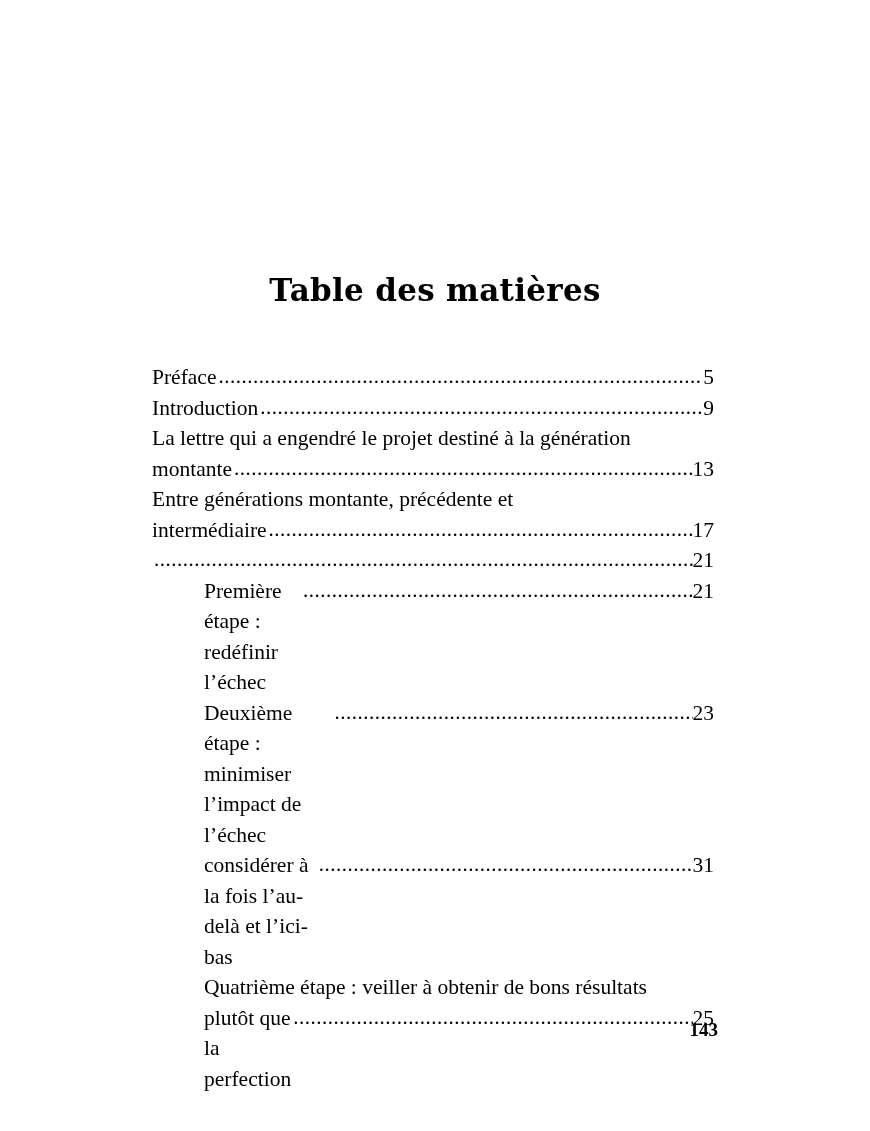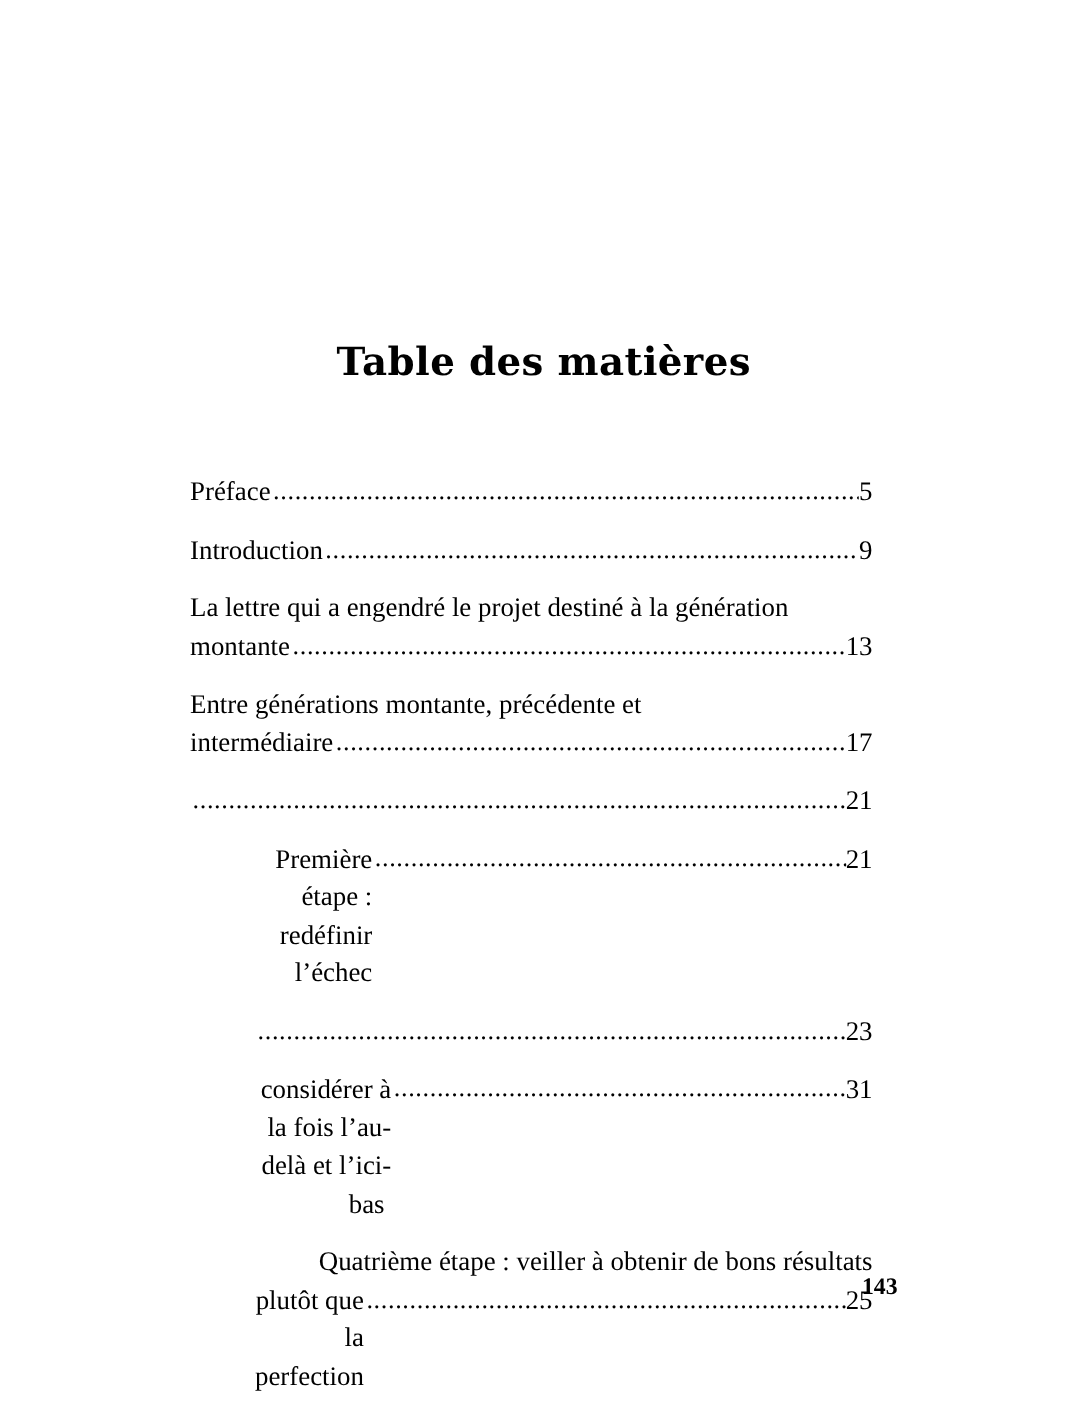--- a/index.html
+++ b/index.html
@@ -35,21 +35,21 @@
   .toc-body {
     position: absolute;
     left: 152px;
     top: 362px;
     width: 562px;
   }
   .entry {
     position: relative;
     font-size: 21.5px;
     line-height: 30.5px;
-    margin: 16px;
+    margin: 0;
     padding: 0;
   }
   
   .line {
     display: flex;
     align-items: baseline;
     width: 100%;
   }
   .txt {
     white-space: pre-wrap;
@@ -66,21 +66,21 @@
   }
   .pg {
     flex: 0 0 auto;
     white-space: nowrap;
   }
   
   .wrap-first {
     display: block;
   }
   .lvl0 { margin-left: 0; }
-  .lvl1 { margin-left: 52px; text-align: right; }
+  .lvl1 { margin-left: 52px; }
   .page-number {
     position: absolute;
     right: 152px;
     top: 1019px;
     font-family: Liberation Serif, serif;
     font-weight: bold;
     font-size: 19px;
   }
 </style>
 </head>
@@ -129,20 +129,21 @@
       </div>
       <div class="entry lvl1">
         <div class="line">
           <span class="txt">Première étape : redéfinir l’échec</span>
           <span class="dots">........................................................................................................................................................................................................</span>
           <span class="pg">21</span>
         </div>
       </div>
       <div class="entry lvl1">
         <div class="line">
+          <span class="txt">Deuxième étape : minimiser l’impact de l’échec</span>
           <span class="dots">........................................................................................................................................................................................................</span>
           <span class="pg">23</span>
         </div>
       </div>
       <div class="entry lvl1">
         <div class="line cont">
           <span class="txt">considérer à la fois l’au-delà et l’ici-bas </span>
           <span class="dots">........................................................................................................................................................................................................</span>
           <span class="pg">31</span>
         </div>

